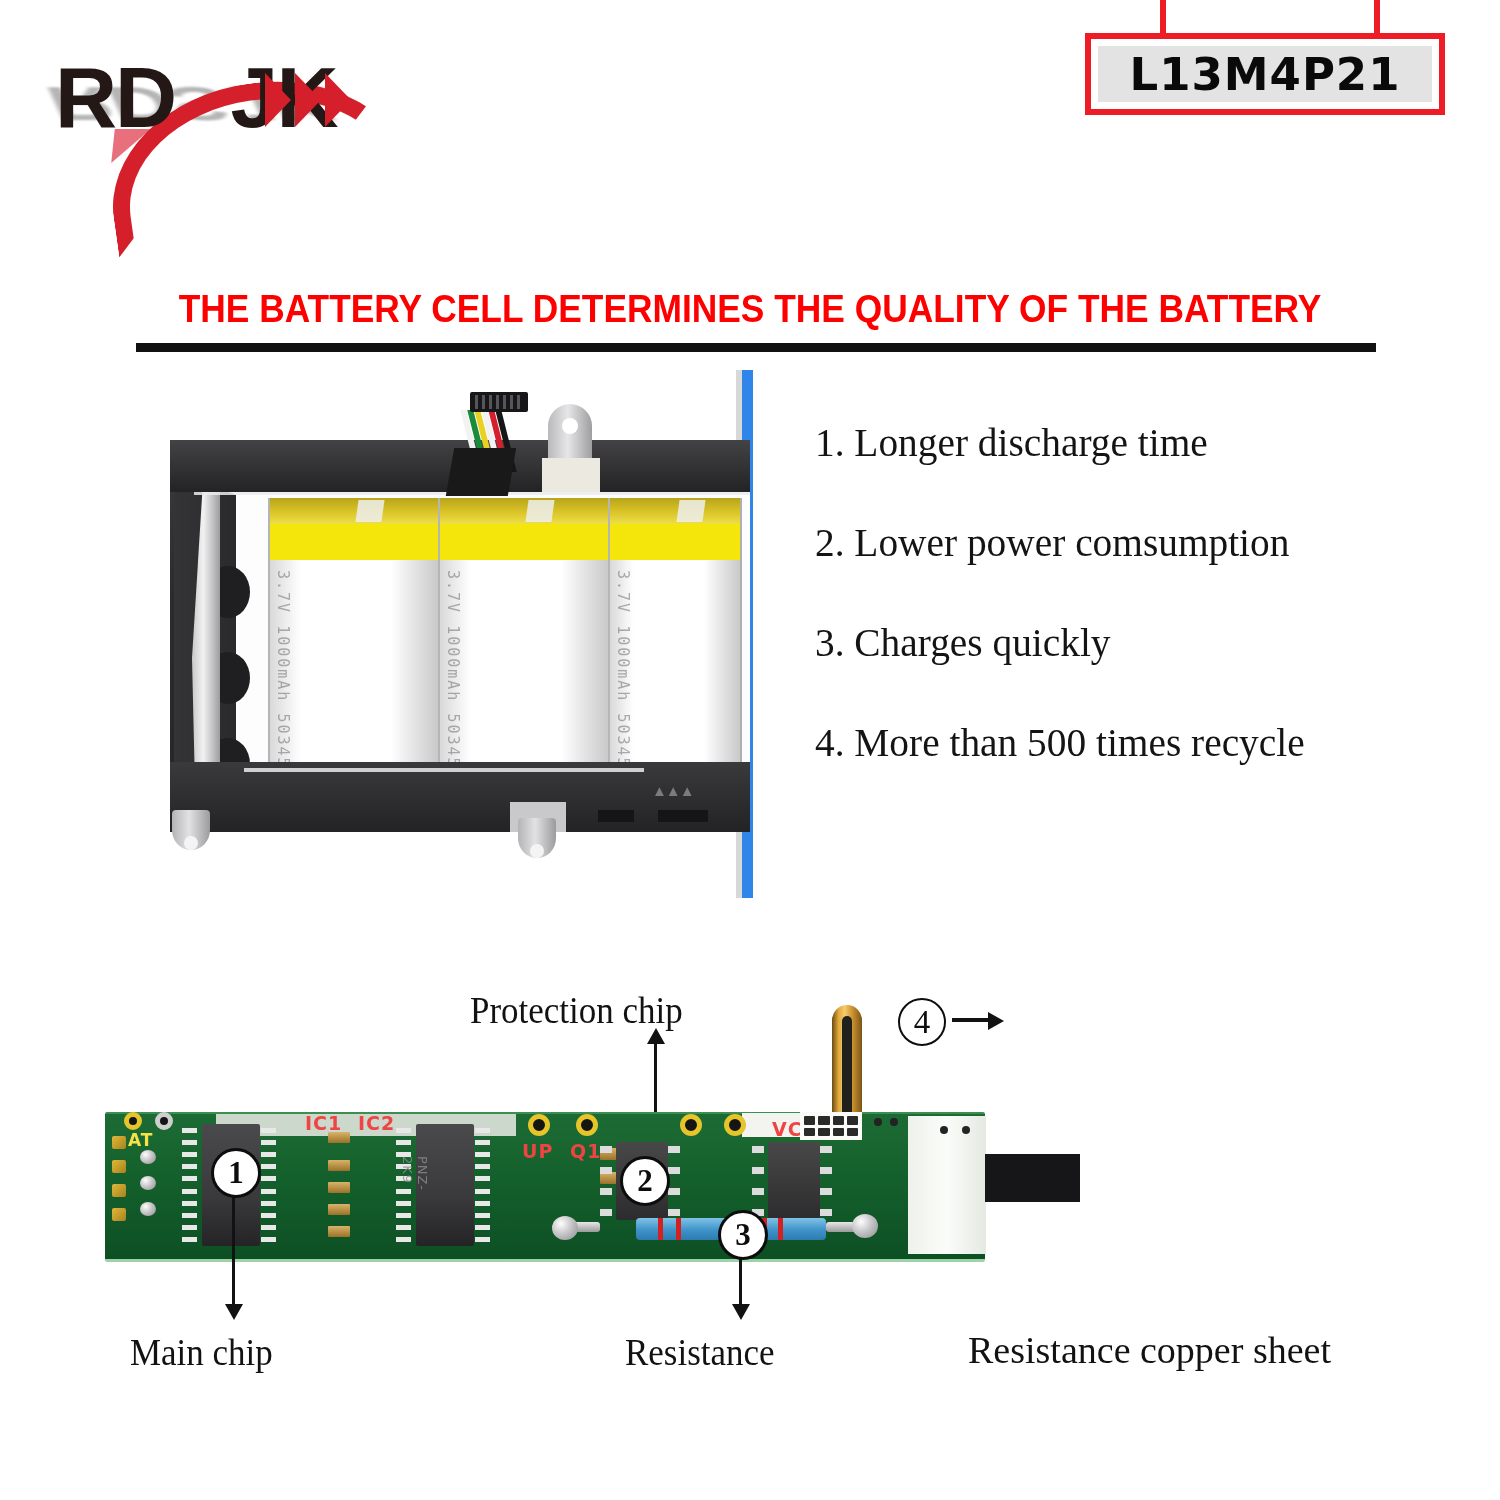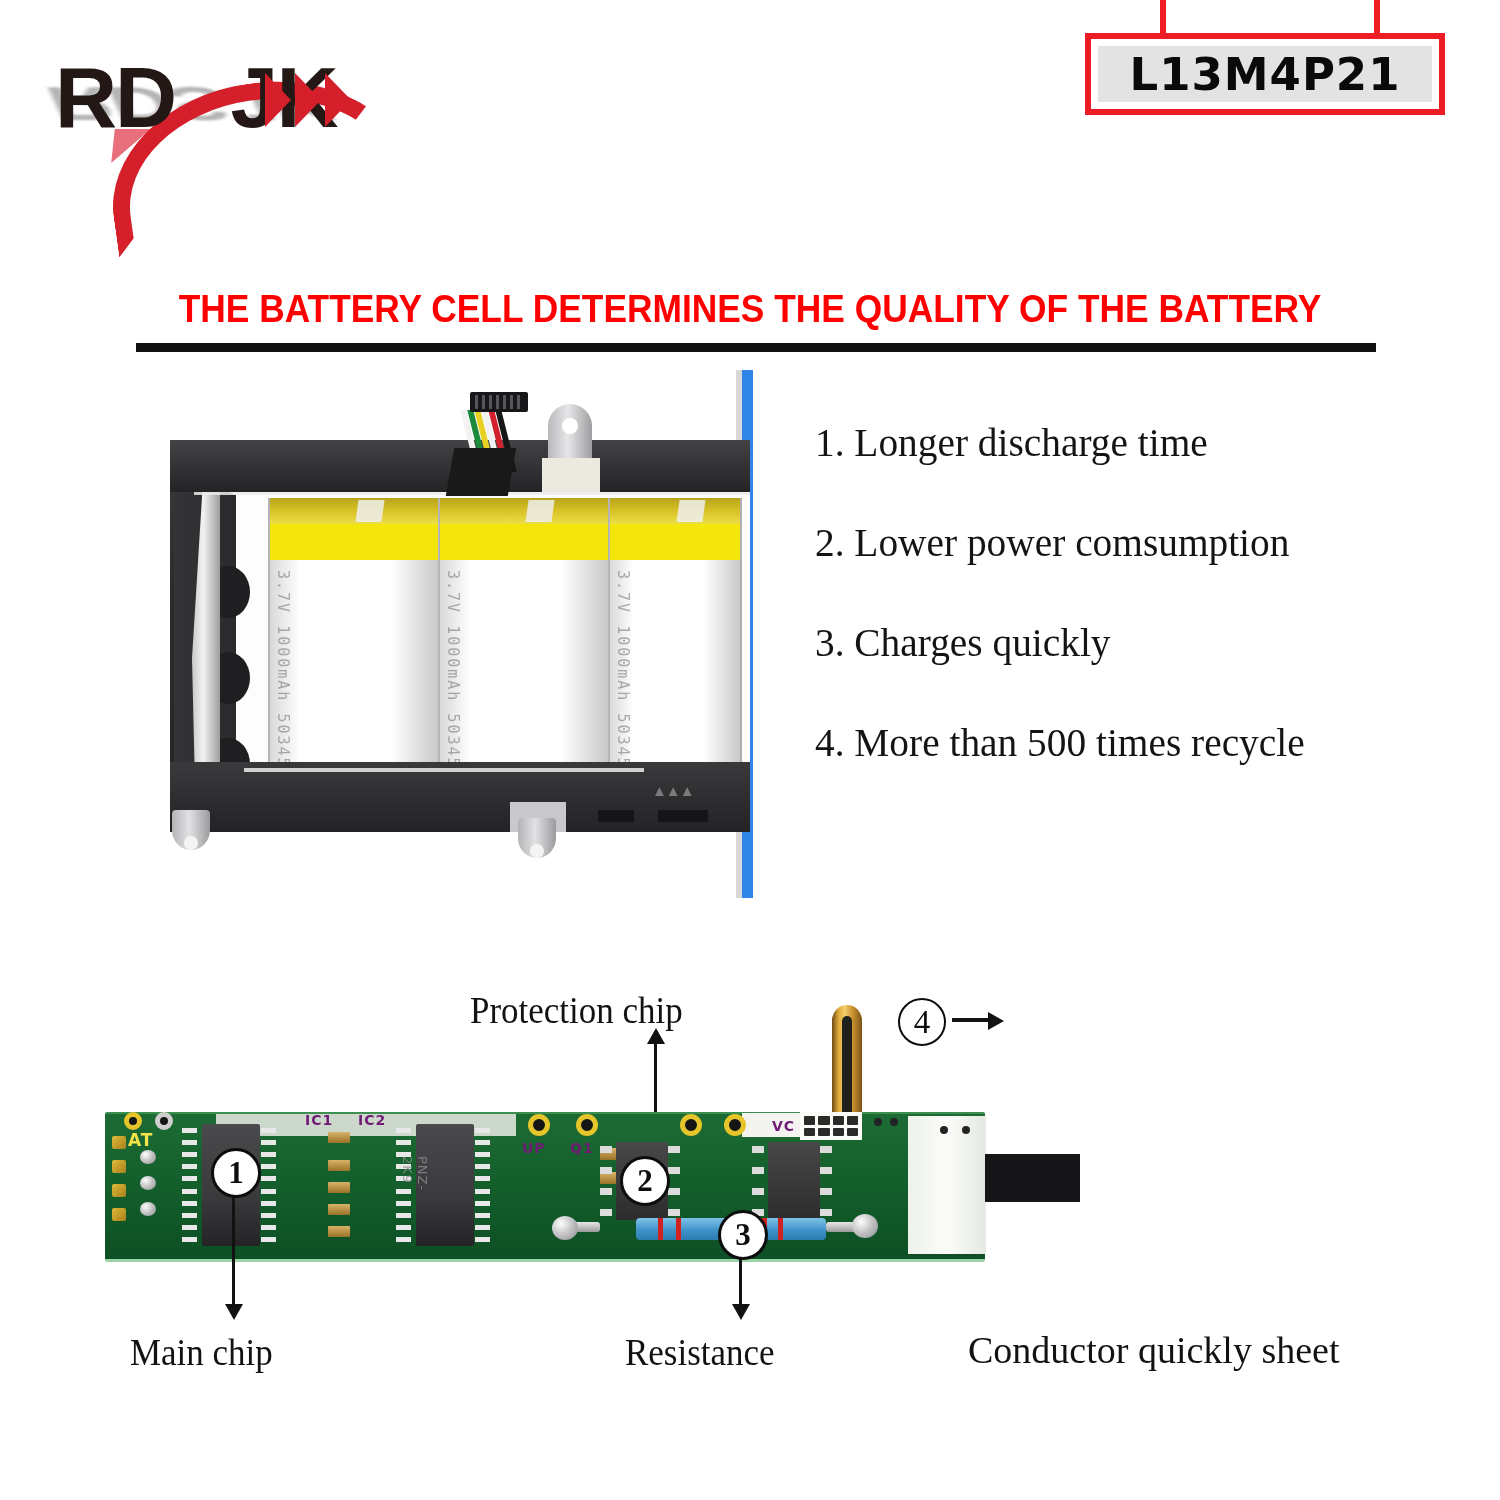--- a/index.html
+++ b/index.html
@@ -383,22 +383,22 @@
   }
   .gold-pad {
     position: absolute;
     background: linear-gradient(135deg,#e0b83a,#a8821c);
     border-radius: 2px;
   }
   .silk {
     position: absolute;
     font-family: "DejaVu Sans", sans-serif;
     font-weight: bold;
-    font-size: 14px;
-    color: #701a75;
+    font-size: 19px;
+    color: #ef4444;
     letter-spacing: 1px;
   }
   .silk.yellow { color: #f3e24a; }
   .conn-pads {
     position: absolute;
     background: #fbfbf8;
     display: grid;
     grid-template-columns: repeat(4, 1fr);
     gap: 3px;
     padding: 4px;
@@ -699,14 +699,14 @@
   <div class="abs" id="cable-jacket-l"></div>
 
   <div class="lead-line" style="left:232px; top:232px; height:118px;"></div>
   <div class="arrow-down" style="left:225px; top:344px;"></div>
   <div class="callout-label" style="left:130px; top:370px;">Main chip</div>
 
   <div class="lead-line" style="left:739px; top:296px; height:54px;"></div>
   <div class="arrow-down" style="left:732px; top:344px;"></div>
   <div class="callout-label" style="left:625px; top:370px;">Resistance</div>
 
-  <div class="callout-label wide" style="left:968px; top:368px;">Conductor quickly sheet</div>
+  <div class="callout-label wide" style="left:968px; top:368px;">Resistance copper sheet</div>
 </div>
 
 </body></html>

